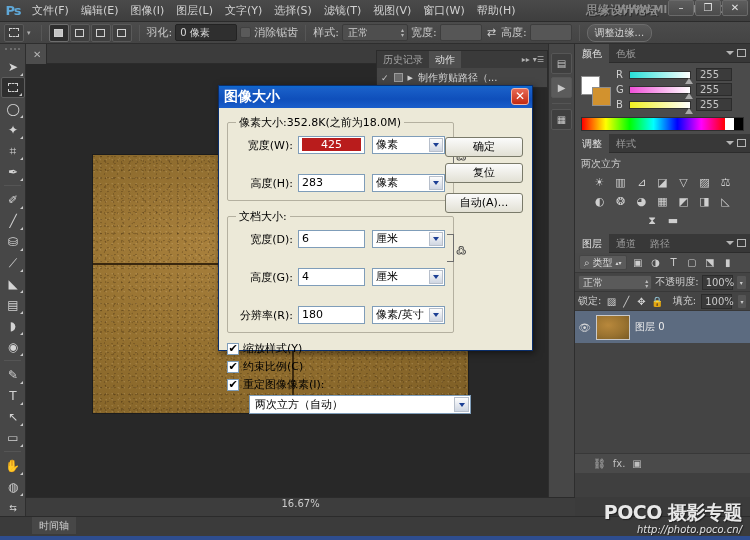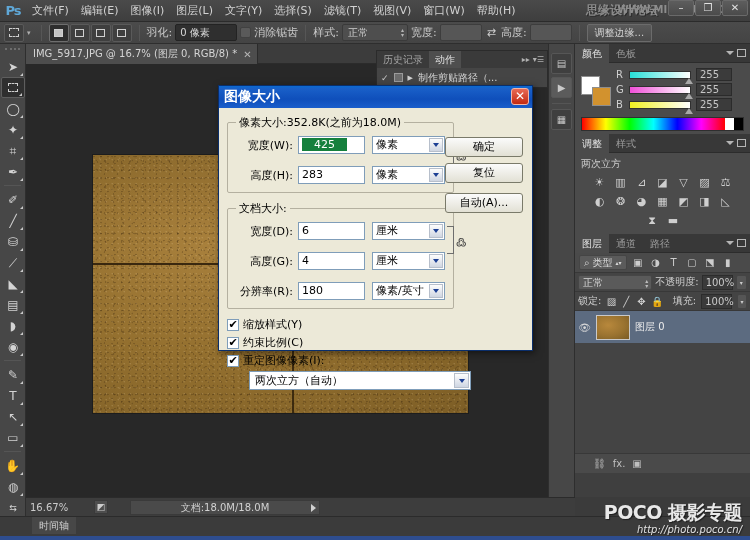--- a/index.html
+++ b/index.html
@@ -82,21 +82,21 @@
     width: 11px; height: 11px; background: #5a5a5a; border: 1px solid #414141; border-radius: 2px;
   }
   .opt-select {
     height: 17px; background: #4e4e4e; border: 1px solid #3a3a3a; border-radius: 2px;
     color: #cfcfcf; font-size: 10px; padding: 0 14px 0 5px; line-height: 15px; position: relative;
   }
   .opt-select .arrows { position: absolute; right: 3px; top: 2px; font-size: 6px; line-height: 5px; color: #b4b4b4; }
   .opt-grey-box { height: 17px; background: #565656; border: 1px solid #3d3d3d; border-radius: 2px; }
   .opt-pushbtn {
     height: 18px; background: linear-gradient(#5a5a5a,#4a4a4a); border: 1px solid #6b6b6b;
-    border-radius: 2px; color: #d2d2d2; font-size: 10px; padding: 0 7px; line-height: 16px;
+    border-radius: 8px; color: #d2d2d2; font-size: 10px; padding: 0 7px; line-height: 16px;
   }
 
   
   .toolbox {
     position: absolute; left: 0; top: 44px; width: 26px; height: 496px;
     background: #474747; border-right: 1px solid #2e2e2e;
     padding-top: 4px;
   }
   .tb-grip { height: 5px; margin: 0 5px 3px 5px; border-top: 2px dotted #6e6e6e; }
   .tool {
@@ -286,21 +286,21 @@
   }
   .layer-name { font-size: 10px; color: #ececec; }
   .lp-body { height: 110px; background: #444444; }
   .lp-foot { height: 20px; background: #4a4a4a; border-top: 1px solid #383838;
     display: flex; align-items: center; gap: 7px; padding-left: 18px; font-size: 10px; color: #bfbfbf; }
 
   
   .statusbar {
     position: absolute; left: 26px; top: 497px; width: 549px; height: 19px;
     background: #3d3d3d; border-top: 1px solid #2b2b2b;
-    display: flex; align-items: center; gap: 22px; padding-left: 4px;
+    display: flex; align-items: center; gap: 22px; padding-left: 4px; flex-direction: column;
   }
   .sb-zoom { font-size: 10px; color: #cccccc; width: 42px; }
   .sb-ic { width: 14px; height: 14px; background: #4e4e4e; border: 1px solid #3a3a3a;
     display: flex; align-items: center; justify-content: center; font-size: 9px; color: #cdcdcd; }
   .sb-doc {
     flex: 0 0 190px; height: 15px; background: #4a4a4a; border: 1px solid #3a3a3a;
     font-size: 10px; color: #d2d2d2; text-align: center; line-height: 13px; position: relative;
   }
   .sb-doc .tri { position: absolute; right: 3px; top: 3px; width: 0; height: 0;
     border-top: 4px solid transparent; border-bottom: 4px solid transparent; border-left: 5px solid #cfcfcf; }
@@ -335,28 +335,28 @@
   .dlg-close {
     position: absolute; right: 3px; top: 2px; width: 18px; height: 17px;
     background: linear-gradient(#e86a55,#c32a12); border: 1px solid #f2b5a5; border-radius: 3px;
     color: #fff; font-size: 12px; font-weight: bold; text-align: center; line-height: 15px;
   }
   .dlg-body { position: relative; padding: 7px 8px; }
   fieldset.grp {
     border: 1px solid #b4b0a0; border-radius: 2px; padding: 6px 8px 8px 8px; margin-bottom: 8px;
   }
   fieldset.grp legend { font-size: 11px; color: #000; padding: 0 3px; }
-  .frow { display: flex; align-items: center; margin-bottom: 12px; position: relative; }
+  .frow { display: flex; align-items: center; margin-bottom: 20px; position: relative; }
   .frow:last-child { margin-bottom: 0; }
   .flabel { width: 62px; font-size: 11px; color: #000; text-align: right; padding-right: 5px; }
   .ftext {
     width: 67px; height: 18px; background: #fff; border: 1px solid #7f9db9;
     font-size: 11px; color: #000; padding: 0 3px; line-height: 16px;
   }
-  .ftext .sel { background: #15803d; color: #fff; padding: 0 12px; }
+  .ftext .sel { background: #b91c1c; color: #fff; padding: 0 19px; }
   .fsel {
     width: 73px; height: 18px; margin-left: 7px; background: #fff; border: 1px solid #7f9db9;
     font-size: 11px; color: #000; padding: 0 16px 0 3px; line-height: 16px; position: relative;
   }
   .fsel .btn {
     position: absolute; right: 1px; top: 1px; width: 14px; height: 14px;
     background: linear-gradient(#fdfdfd,#cfd6e2); border: 1px solid #b7bfcb;
     display: flex; align-items: center; justify-content: center;
   }
   .fsel .btn i { width: 0; height: 0; border-left: 3px solid transparent; border-right: 3px solid transparent;
@@ -490,21 +490,20 @@
     <div class="tool" style="font-size:9px">⇆</div>
     <div class="swatches">
       <div class="sw-fg"></div>
       <div class="sw-bg"></div>
     </div>
 
   </div>
 
   <div class="doctab-bar">
     <div class="doctab">
-      <span>IMG_5917.JPG @ 16.7% (图层 0, RGB/8) *</span>
       <span class="x">✕</span>
     </div>
   </div>
 
   <div class="canvas-area">
     <div class="photo">
       <div class="grain"></div>
       <div class="seam-v2"></div>
       <div class="seam-h"></div>
       <div class="seam-h2"></div>

